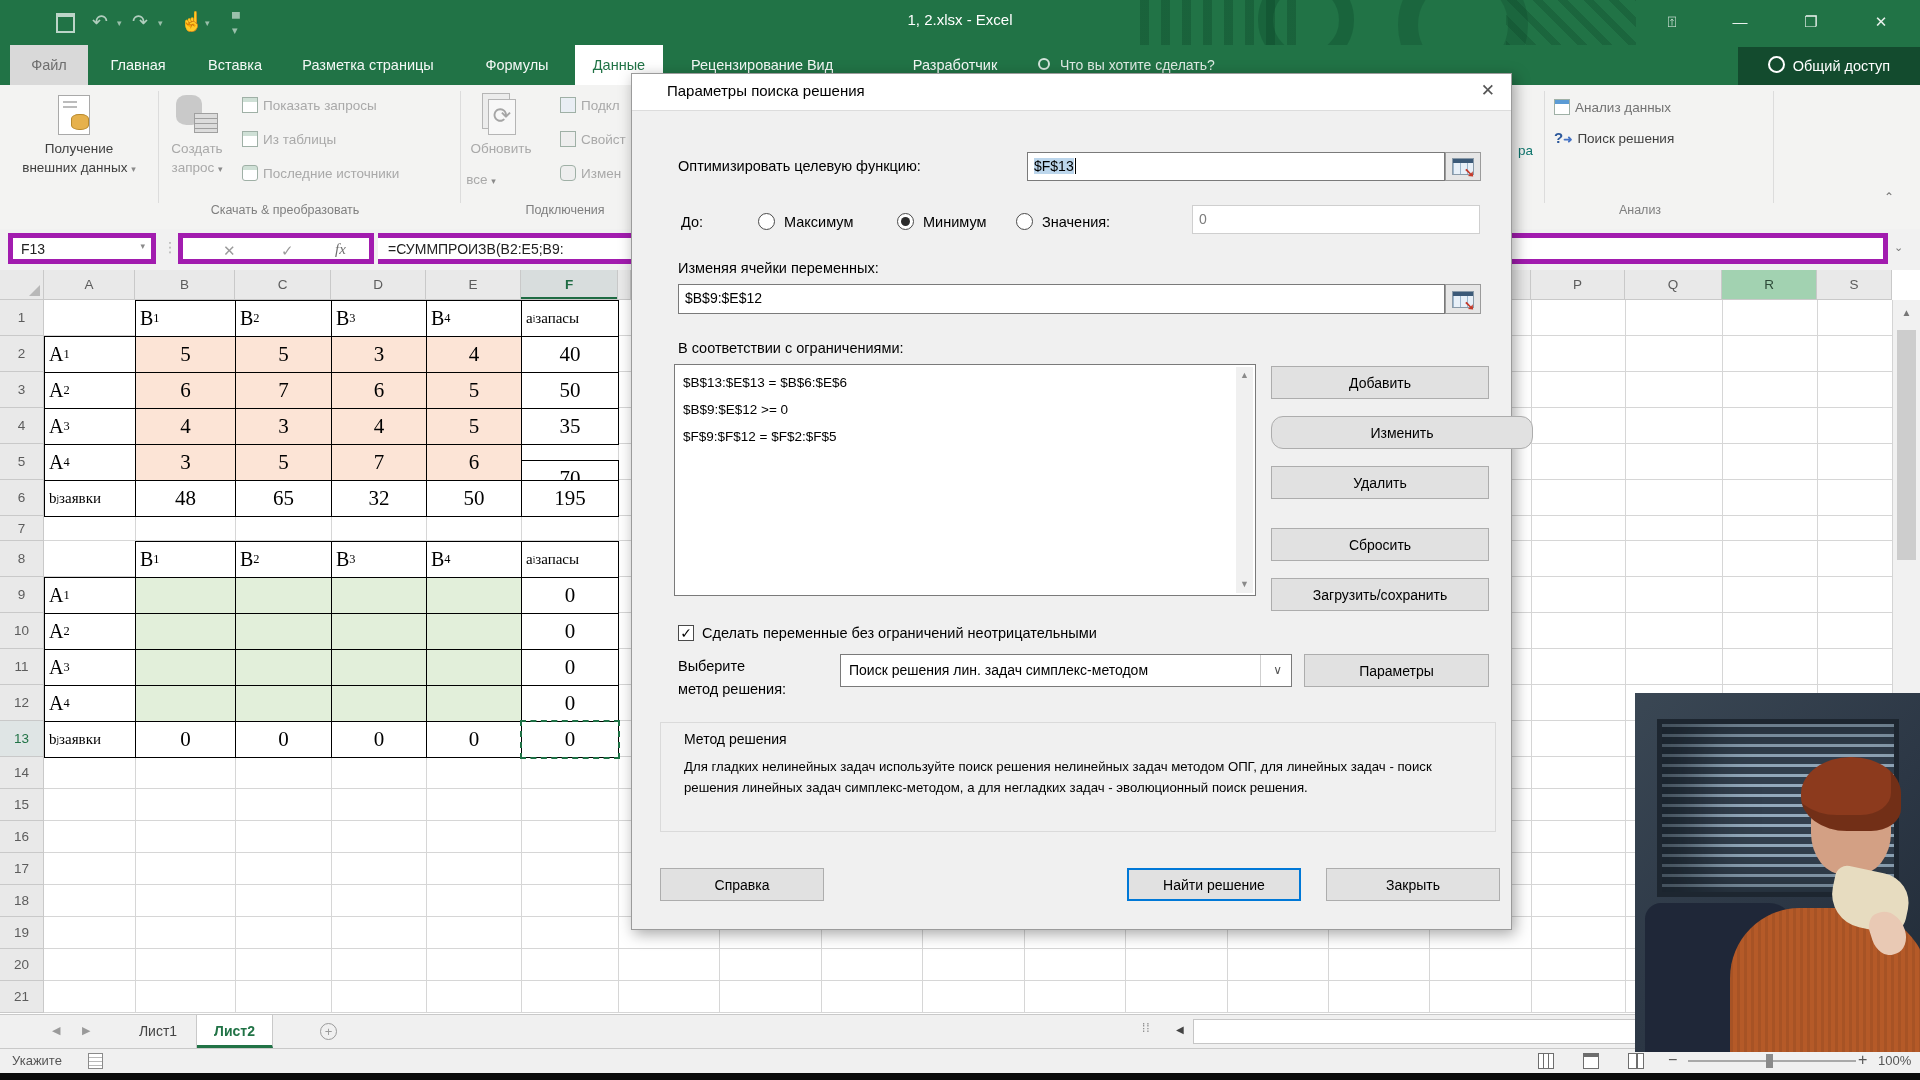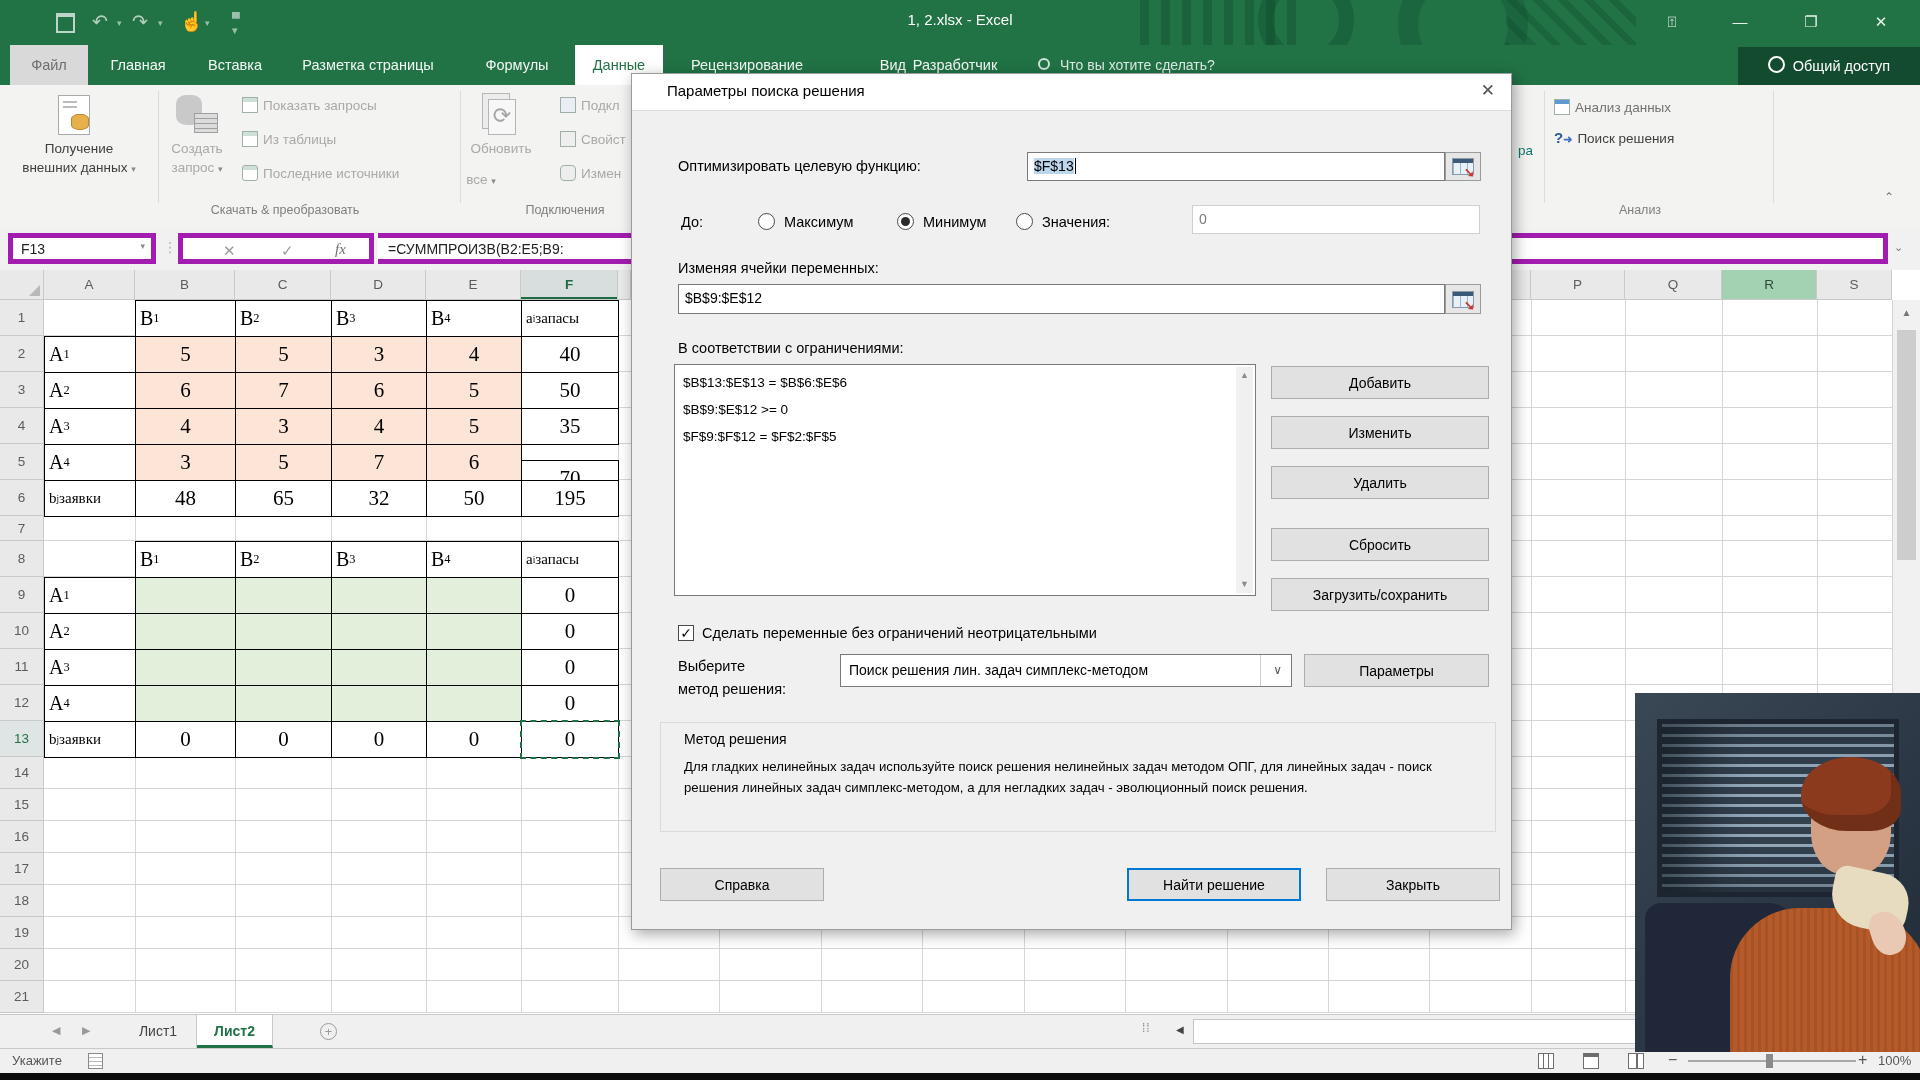--- a/index.html
+++ b/index.html
@@ -143,21 +143,21 @@
   </div>
 
   <div class="abs" id="tabrow">
     <div class="rtab" id="tab-file">Файл</div>
     <div class="rtab" style="left:98px;width:80px;">Главная</div>
     <div class="rtab" style="left:195px;width:80px;">Вставка</div>
     <div class="rtab" style="left:288px;width:160px;">Разметка страницы</div>
     <div class="rtab" style="left:470px;width:94px;">Формулы</div>
     <div class="rtab" id="tab-selected" style="left:575px;width:88px;">Данные</div>
     <div class="rtab" style="left:672px;width:150px;">Рецензирование</div>
-    <div class="rtab" style="left:852px;width:54px;text-align:right;">Вид</div>
+    <div class="rtab" style="left:793px;width:54px;">Вид</div>
     <div class="rtab" style="left:896px;width:118px;">Разработчик</div>
     <div style="position:absolute;left:1038px;top:13px;width:12px;height:12px;border:2px solid rgba(255,255,255,.8);border-radius:50%;box-sizing:border-box;"></div>
     <div id="tellme" style="left:1060px;">Что вы хотите сделать?</div>
     <div class="abs" id="share">
       <span style="display:inline-block;width:13px;height:13px;border:2px solid #fff;border-radius:50%;vertical-align:-2px;margin-right:8px;"></span><span>Общий доступ</span>
     </div>
   </div>
 
   <div class="abs" id="ribbon">
 
@@ -414,21 +414,21 @@
       <div class="citem">$B$13:$E$13 = $B$6:$E$6</div>
         <div class="citem">$B$9:$E$12 &gt;= 0</div>
         <div class="citem">$F$9:$F$12 = $F$2:$F$5</div>
         <div class="sbv">
         <span class="ar" style="top:0;">▲</span>
         <span class="ar" style="bottom:0;">▼</span>
       </div>
     </div>
 
     <div class="dbtn" style="left:639px;top:292px;width:218px;height:33px;">Добавить</div>
-    <div class="dbtn" style="left:639px;top:342px;width:218px;height:33px;">Изменить</div>
+    <div class="dbtn" style="left:639px;top:342px;width:262px;height:33px;border-radius:12px;">Изменить</div>
     <div class="dbtn" style="left:639px;top:392px;width:218px;height:33px;">Удалить</div>
     <div class="dbtn" style="left:639px;top:454px;width:218px;height:33px;">Сбросить</div>
     <div class="dbtn" style="left:639px;top:504px;width:218px;height:33px;">Загрузить/сохранить</div>
 
     <div class="chk" style="left:46px;top:551px;">✓</div>
     <div class="dlbl" style="left:70px;top:551px;">Сделать переменные без ограничений неотрицательными</div>
 
     <div class="dlbl" style="left:46px;top:584px;">Выберите</div>
     <div class="dlbl" style="left:46px;top:607px;">метод решения:</div>
     <div id="combo">

